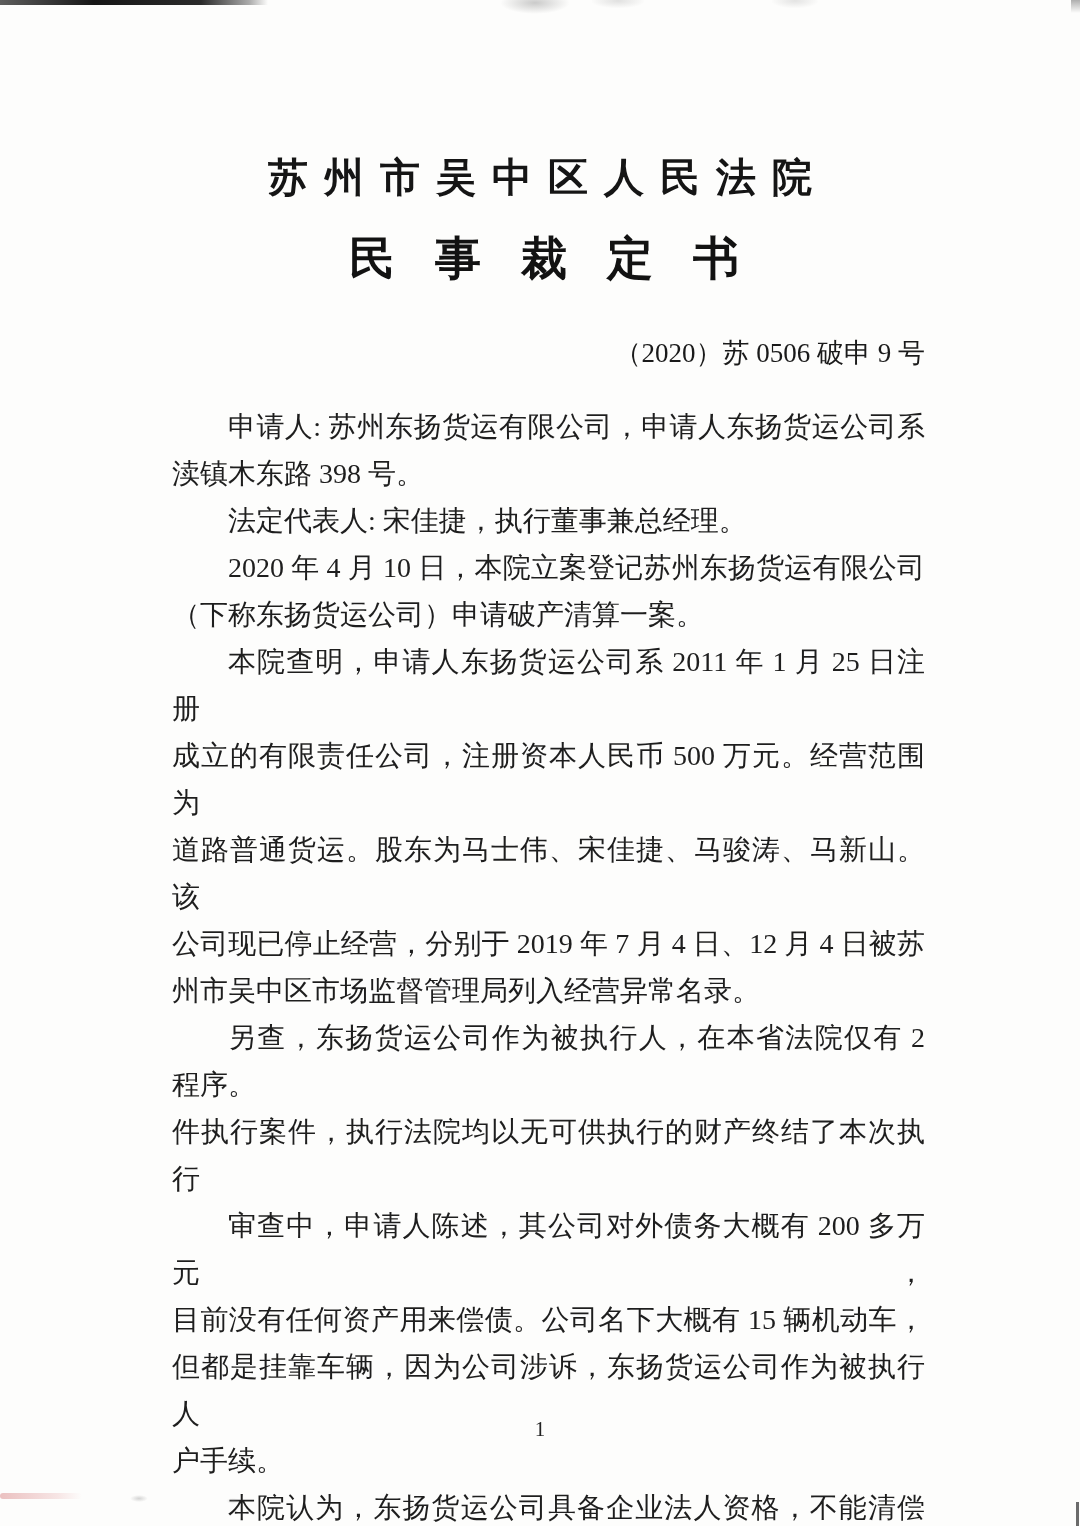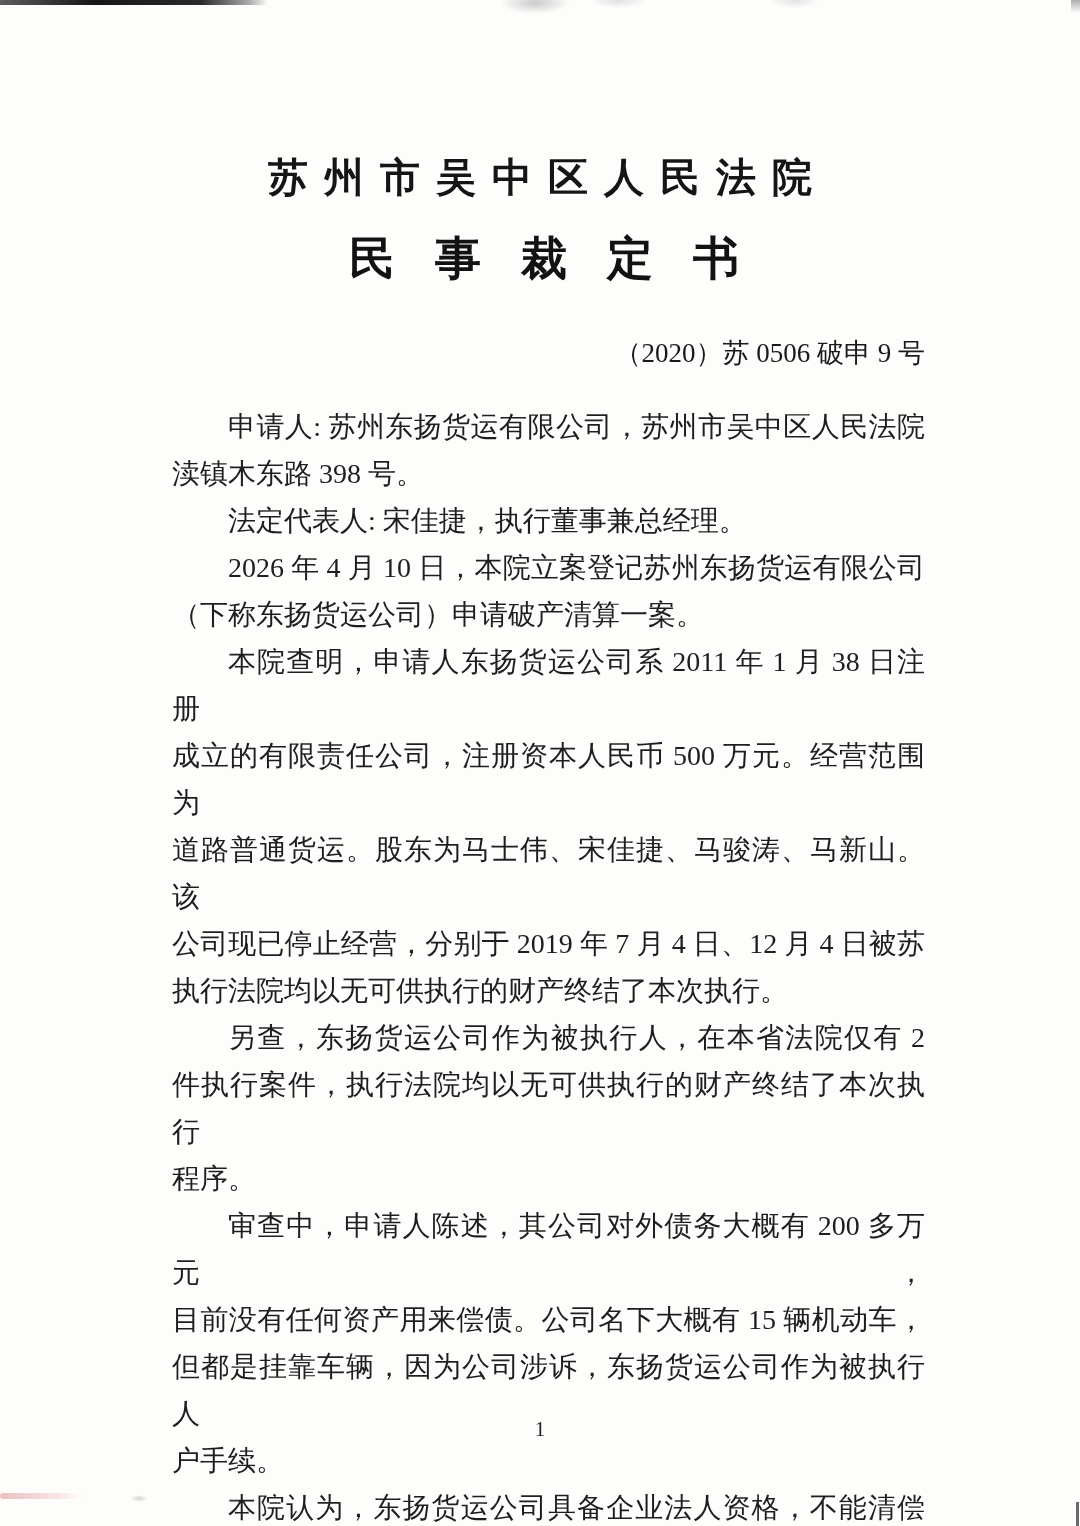--- a/index.html
+++ b/index.html
@@ -113,41 +113,41 @@
   <div class="art art-bottom-dot1"></div>
   <div class="art art-bottom-dot2"></div>
   <div class="art art-rightedge-line"></div>
 
   <h1 class="court-name">苏州市吴中区人民法院</h1>
   <h2 class="doc-title">民事裁定书</h2>
   <div class="case-number">（2020）苏 0506 破申 9 号</div>
 
   <div class="body-text">
       <div>
-        <div class="line full indent">申请人: 苏州东扬货运有限公司，苏州市吴中区人民法院</div>
+        <div class="line full indent">申请人: 苏州东扬货运有限公司，申请人东扬货运公司系</div>
         <div class="line">渎镇木东路 398 号。</div>
       </div>
       <div>
         <div class="line indent">法定代表人: 宋佳捷，执行董事兼总经理。</div>
       </div>
       <div>
-        <div class="line full indent">2026 年 4 月 10 日，本院立案登记苏州东扬货运有限公司</div>
+        <div class="line full indent">2020 年 4 月 10 日，本院立案登记苏州东扬货运有限公司</div>
         <div class="line">（下称东扬货运公司）申请破产清算一案。</div>
       </div>
       <div>
-        <div class="line full indent">本院查明，申请人东扬货运公司系 2011 年 1 月 38 日注册</div>
+        <div class="line full indent">本院查明，申请人东扬货运公司系 2011 年 1 月 25 日注册</div>
         <div class="line full">成立的有限责任公司，注册资本人民币 500 万元。经营范围为</div>
         <div class="line full">道路普通货运。股东为马士伟、宋佳捷、马骏涛、马新山。该</div>
         <div class="line full">公司现已停止经营，分别于 2019 年 7 月 4 日、12 月 4 日被苏</div>
-        <div class="line">执行法院均以无可供执行的财产终结了本次执行。</div>
+        <div class="line">州市吴中区市场监督管理局列入经营异常名录。</div>
       </div>
       <div>
         <div class="line full indent">另查，东扬货运公司作为被执行人，在本省法院仅有 2</div>
+        <div class="line">程序。</div>
         <div class="line full">件执行案件，执行法院均以无可供执行的财产终结了本次执行</div>
-        <div class="line">程序。</div>
       </div>
       <div>
         <div class="line full indent">审查中，申请人陈述，其公司对外债务大概有 200 多万元，</div>
         <div class="line full">目前没有任何资产用来偿债。公司名下大概有 15 辆机动车，</div>
         <div class="line full">但都是挂靠车辆，因为公司涉诉，东扬货运公司作为被执行人</div>
         <div class="line">户手续。</div>
       </div>
       <div>
         <div class="line full indent">本院认为，东扬货运公司具备企业法人资格，不能清偿到</div>
       </div>

